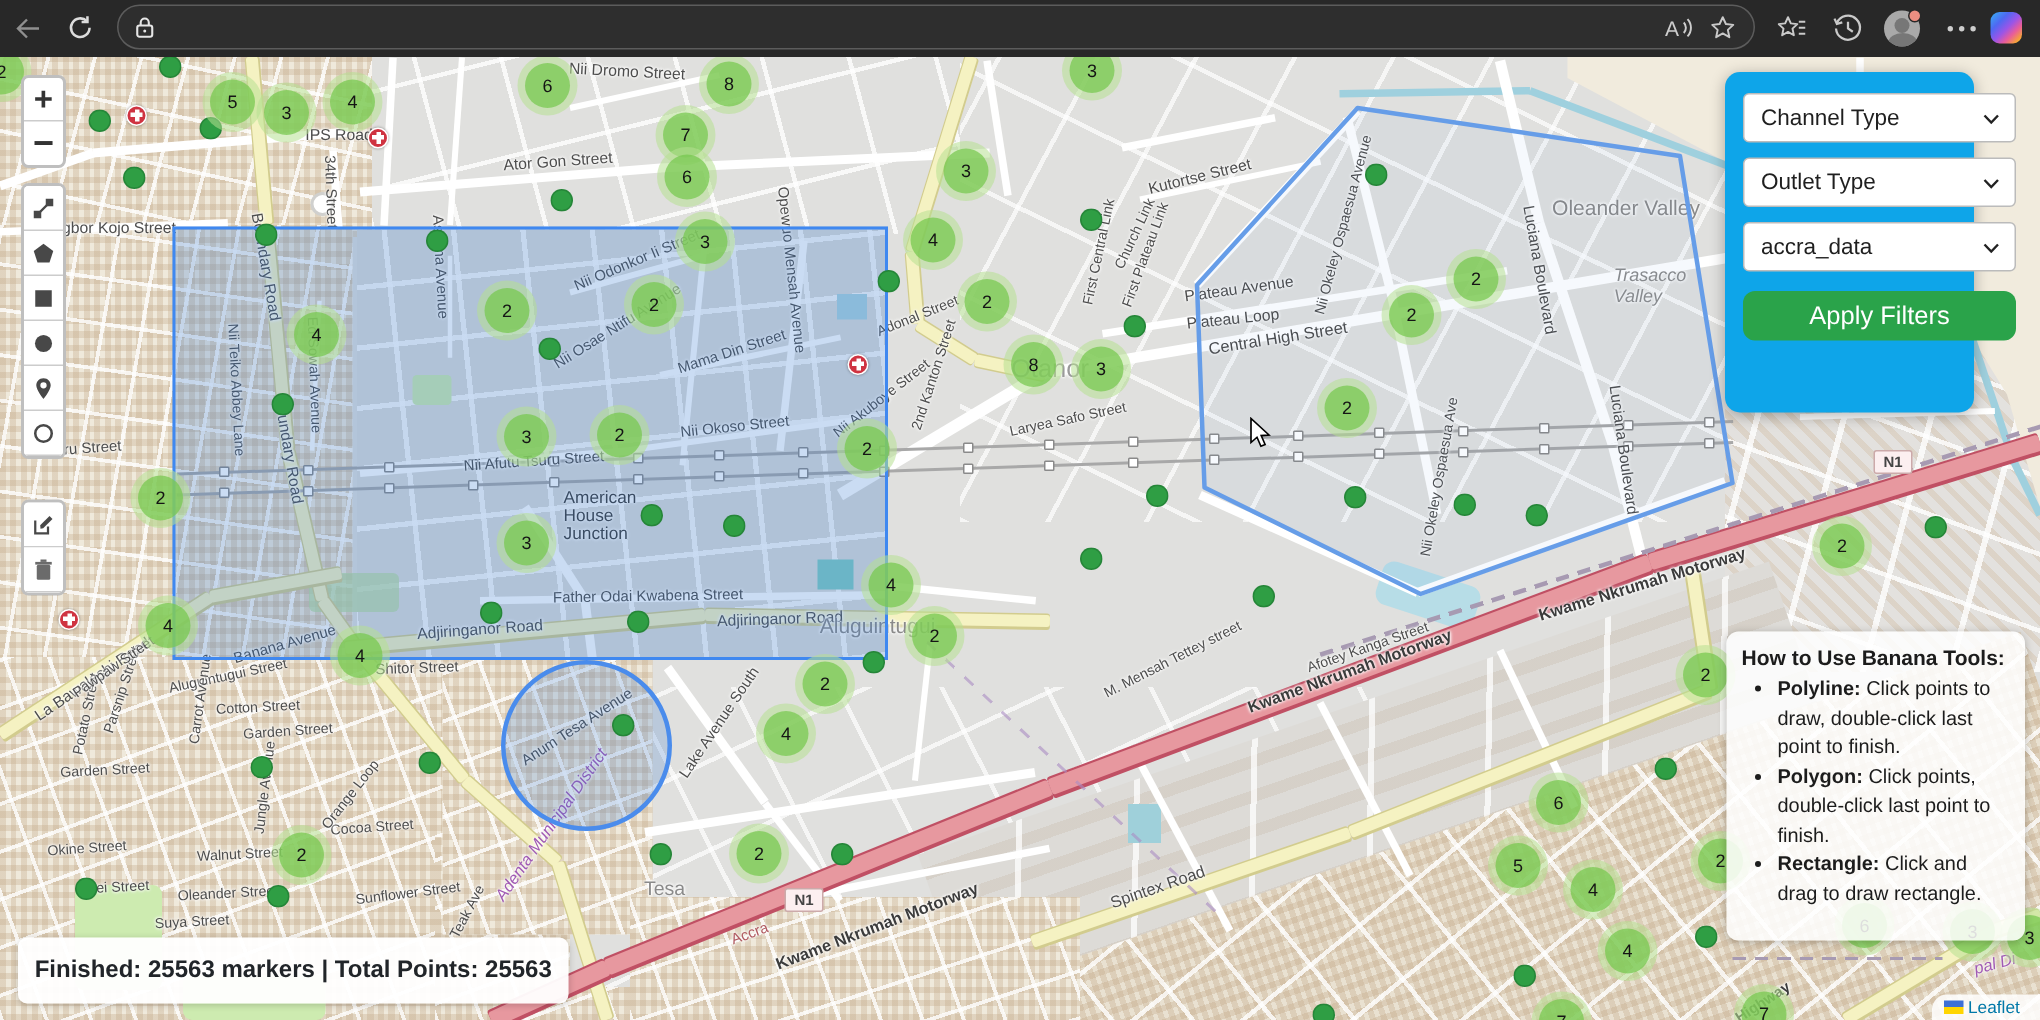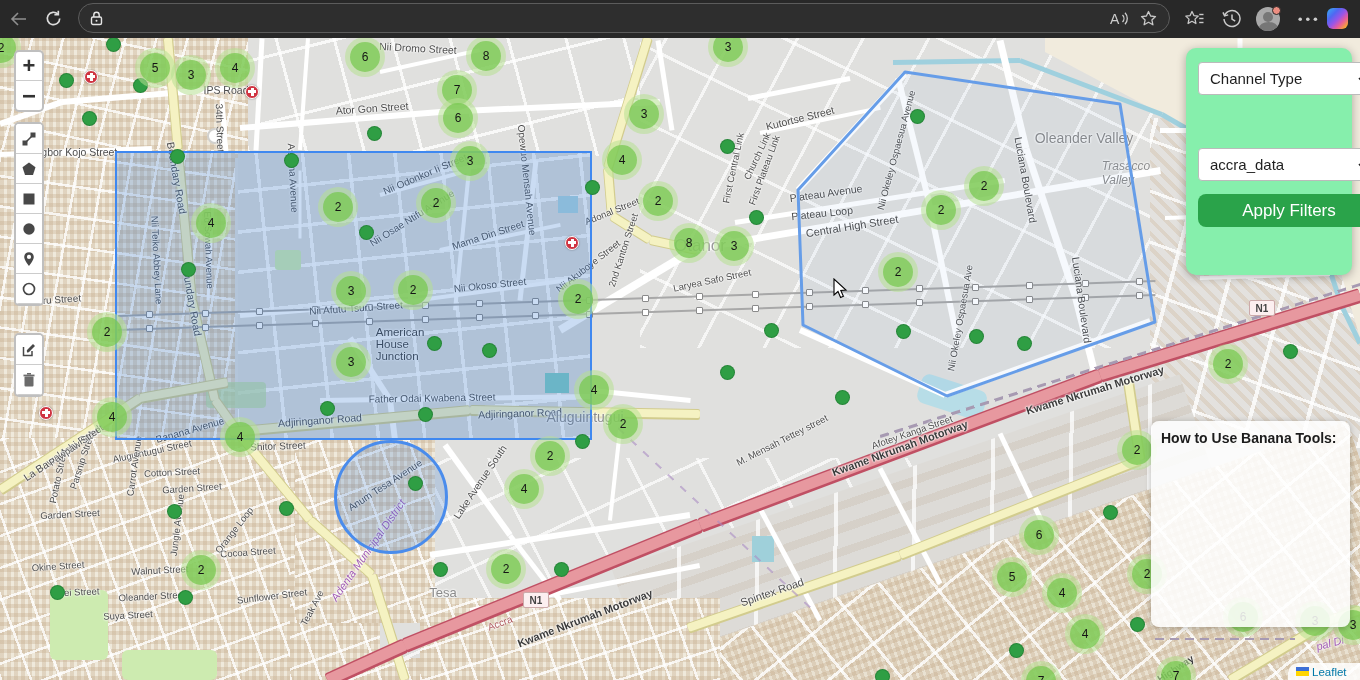--- a/index.html
+++ b/index.html
@@ -242,21 +242,21 @@
 <div style="position:absolute;left:177px;top:487px;font-size:9.5px;color:#4d4d4d;font-weight:400;font-style:normal;white-space:nowrap;transform:translate(-50%,-50%) rotate(-83deg);text-shadow:0 0 2px #fff,0 0 2px #fff,0 0 3px #fff;z-index:6;">Jungle Avenue</div>
 <div style="position:absolute;left:312px;top:570px;font-size:9.5px;color:#4d4d4d;font-weight:400;font-style:normal;white-space:nowrap;transform:translate(-50%,-50%) rotate(-62deg);text-shadow:0 0 2px #fff,0 0 2px #fff,0 0 3px #fff;z-index:6;">Teak Ave</div>
 <div style="position:absolute;left:385px;top:447px;font-size:10px;color:#4d4d4d;font-weight:400;font-style:normal;white-space:nowrap;transform:translate(-50%,-50%) rotate(-33deg);text-shadow:0 0 2px #fff,0 0 2px #fff,0 0 3px #fff;z-index:6;">Anum Tesa Avenue</div>
 <div style="position:absolute;left:480px;top:444px;font-size:10px;color:#4d4d4d;font-weight:400;font-style:normal;white-space:nowrap;transform:translate(-50%,-50%) rotate(-56deg);text-shadow:0 0 2px #fff,0 0 2px #fff,0 0 3px #fff;z-index:6;">Lake Avenue South</div>
 <div style="position:absolute;left:443px;top:554px;font-size:13px;color:#8a8a8a;font-weight:400;font-style:normal;white-space:nowrap;transform:translate(-50%,-50%) rotate(0deg);text-shadow:0 0 2px #fff,0 0 2px #fff,0 0 3px #fff;z-index:6;">Tesa</div>
 <div style="position:absolute;left:912px;top:394px;font-size:9.5px;color:#4d4d4d;font-weight:400;font-style:normal;white-space:nowrap;transform:translate(-50%,-50%) rotate(-19deg);text-shadow:0 0 2px #fff,0 0 2px #fff,0 0 3px #fff;z-index:6;">Afotey Kanga Street</div>
 <div style="position:absolute;left:782px;top:402px;font-size:9.5px;color:#4d4d4d;font-weight:400;font-style:normal;white-space:nowrap;transform:translate(-50%,-50%) rotate(-27deg);text-shadow:0 0 2px #fff,0 0 2px #fff,0 0 3px #fff;z-index:6;">M. Mensah Tettey street</div>
 <div style="position:absolute;left:772px;top:554px;font-size:11px;color:#4d4d4d;font-weight:400;font-style:normal;white-space:nowrap;transform:translate(-50%,-50%) rotate(-19deg);text-shadow:0 0 2px #fff,0 0 2px #fff,0 0 3px #fff;z-index:6;">Spintex Road</div>
 <div style="position:absolute;left:400px;top:306px;font-size:11.5px;color:#3c3c3c;font-weight:400;font-style:normal;white-space:nowrap;transform:translate(-50%,-50%) rotate(0deg);text-shadow:0 0 2px #fff,0 0 2px #fff,0 0 3px #fff;z-index:6;">American<br>House<br>Junction</div>
 <div style="position:absolute;left:585px;top:379px;font-size:14px;color:#8a8a8a;font-weight:400;font-style:normal;white-space:nowrap;transform:translate(-50%,-50%) rotate(0deg);text-shadow:0 0 2px #fff,0 0 2px #fff,0 0 3px #fff;z-index:6;">Aluguintugui</div>
-<div style="position:absolute;left:1100px;top:135px;font-size:12px;color:#8d8d8d;font-weight:400;font-style:italic;white-space:nowrap;transform:translate(-50%,-50%) rotate(0deg);text-shadow:0 0 2px #fff,0 0 2px #fff,0 0 3px #fff;z-index:6;margin-left:26px;">Trasacco<br>Valley</div>
+<div style="position:absolute;left:1100px;top:152px;font-size:12px;color:#8d8d8d;font-weight:400;font-style:italic;white-space:nowrap;transform:translate(-50%,-50%) rotate(0deg);text-shadow:0 0 2px #fff,0 0 2px #fff,0 0 3px #fff;z-index:6;">Trasacco<br>Valley</div>
 <div style="position:absolute;left:368px;top:512px;font-size:11px;color:#a05ab4;font-weight:400;font-style:italic;white-space:nowrap;transform:translate(-50%,-50%) rotate(-55deg);text-shadow:0 0 2px #fff,0 0 2px #fff,0 0 3px #fff;z-index:6;">Adenta Municipal District</div>
 <div style="position:absolute;left:1330px;top:605px;font-size:11px;color:#a05ab4;font-weight:400;font-style:italic;white-space:nowrap;transform:translate(-50%,-50%) rotate(-15deg);text-shadow:0 0 2px #fff,0 0 2px #fff,0 0 3px #fff;z-index:6;">pal Di</div>
 <div style="position:absolute;left:1095px;top:352px;font-size:11px;color:#3c3c3c;font-weight:600;font-style:normal;white-space:nowrap;transform:translate(-50%,-50%) rotate(-17deg);text-shadow:0 0 2px #fff,0 0 2px #fff,0 0 3px #fff;z-index:6;">Kwame Nkrumah Motorway</div>
 <div style="position:absolute;left:900px;top:410px;font-size:11px;color:#3c3c3c;font-weight:600;font-style:normal;white-space:nowrap;transform:translate(-50%,-50%) rotate(-20deg);text-shadow:0 0 2px #fff,0 0 2px #fff,0 0 3px #fff;z-index:6;">Kwame Nkrumah Motorway</div>
 <div style="position:absolute;left:585px;top:580px;font-size:11px;color:#3c3c3c;font-weight:600;font-style:normal;white-space:nowrap;transform:translate(-50%,-50%) rotate(-21deg);text-shadow:0 0 2px #fff,0 0 2px #fff,0 0 3px #fff;z-index:6;">Kwame Nkrumah Motorway</div>
 <div style="position:absolute;left:500px;top:585px;font-size:10px;color:#b05a60;font-weight:400;font-style:normal;white-space:nowrap;transform:translate(-50%,-50%) rotate(-20deg);text-shadow:0 0 2px #fff,0 0 2px #fff,0 0 3px #fff;z-index:6;">Accra</div>
 <div style="position:absolute;left:1172px;top:633px;font-size:10px;color:#3c3c3c;font-weight:600;font-style:normal;white-space:nowrap;transform:translate(-50%,-50%) rotate(-33deg);text-shadow:0 0 2px #fff,0 0 2px #fff,0 0 3px #fff;z-index:6;">...Highway</div>
 <div style="position:absolute;left:523px;top:554px;width:26px;height:16px;background:#fceff0;border:1px solid #caa;border-radius:2px;color:#444;font-size:10px;font-weight:600;display:flex;align-items:center;justify-content:center;z-index:6;">N1</div>
 <div style="position:absolute;left:1249px;top:262px;width:26px;height:16px;background:#fceff0;border:1px solid #caa;border-radius:2px;color:#444;font-size:10px;font-weight:600;display:flex;align-items:center;justify-content:center;z-index:6;">N1</div>
 
@@ -600,35 +600,46 @@
         </svg>
       </div>
       <div style="width:26px;height:30px;display:flex;align-items:center;justify-content:center;border-bottom:1px solid #ccc;background:#fff;">
         <svg width="16" height="16" viewBox="0 0 16 16">
           <rect x="3.5" y="4.5" width="9" height="10" rx="1" fill="#6b6b6b"></rect>
           <rect x="2.5" y="2.6" width="11" height="1.8" fill="#6b6b6b"></rect>
           <rect x="6" y="1" width="4" height="1.6" fill="#6b6b6b"></rect>
         </svg>
       </div>
     </div>
-<div style="position:absolute;left:1186px;top:48px;width:166px;height:227px;background:#86efac;
+<div style="position:absolute;left:1150px;top:48px;width:166px;height:227px;background:#0ea5e9;
 border-radius:10px;box-shadow:0 2px 10px rgba(0,0,0,.3);z-index:60;">
 <div style="position:absolute;left:12px;top:14px;width:182px;height:33px;border:1px solid #bbb;border-radius:4px;background:#fff;display:flex;align-items:center;justify-content:space-between;padding:0 10px 0 11px;font-size:15px;color:#1f1f1f;">Channel Type<span><svg width="11" height="7" viewBox="0 0 11 7">
+            <path d="M1 1 L5.5 5.7 L10 1" fill="none" stroke="#222" stroke-width="1.6"></path>
+          </svg></span></div>
+      <div style="position:absolute;left:12px;top:57px;width:182px;height:33px;border:1px solid #bbb;border-radius:4px;background:#fff;display:flex;align-items:center;justify-content:space-between;padding:0 10px 0 11px;font-size:15px;color:#1f1f1f;">Outlet Type<span><svg width="11" height="7" viewBox="0 0 11 7">
             <path d="M1 1 L5.5 5.7 L10 1" fill="none" stroke="#222" stroke-width="1.6"></path>
           </svg></span></div>
       <div style="position:absolute;left:12px;top:100px;width:182px;height:33px;border:1px solid #bbb;border-radius:4px;background:#fff;display:flex;align-items:center;justify-content:space-between;padding:0 10px 0 11px;font-size:15px;color:#1f1f1f;">accra_data<span><svg width="11" height="7" viewBox="0 0 11 7">
             <path d="M1 1 L5.5 5.7 L10 1" fill="none" stroke="#222" stroke-width="1.6"></path>
           </svg></span></div>
 <div style="position:absolute;left:12px;top:146px;width:182px;height:33px;background:#2aa34a;border-radius:8px;
 display:flex;align-items:center;justify-content:center;color:#fff;font-size:17px;">Apply Filters</div>
 </div>
 <div style="position:absolute;left:1151px;top:421px;width:199px;height:206px;background:rgba(255,255,255,.86);
 border-radius:8px;box-shadow:0 1px 6px rgba(0,0,0,.25);z-index:55;padding:9px 8px 0 10px;color:#1c1c1c;">
 <div style="font-size:14px;font-weight:700;">How to Use Banana Tools:</div>
+<ul style="margin:3px 0 0 0;padding-left:24px;font-size:13.3px;line-height:1.47;">
+<li><b>Polyline:</b> Click points to draw, double-click last point to finish.</li>
+<li><b>Polygon:</b> Click points, double-click last point to finish.</li>
+<li><b>Rectangle:</b> Click and<br>drag to draw rectangle.</li>
+</ul>
     </div>
+<div style="position:absolute;left:12px;top:625px;width:367px;height:44px;background:rgba(255,255,255,.95);
+border-radius:6px;box-shadow:0 1px 5px rgba(0,0,0,.2);z-index:60;display:flex;align-items:center;justify-content:center;
+font-size:16px;font-weight:700;color:#212529;white-space:nowrap;">Finished: 25563 markers | Total Points: 25563</div>
 <div style="position:absolute;left:1288px;top:663px;width:72px;height:17px;background:rgba(255,255,255,.85);
 border-top-left-radius:10px;z-index:60;display:flex;align-items:center;padding-left:8px;">
 <div style="width:13px;height:9px;background:linear-gradient(#3d6fd6 50%,#ffd500 50%);margin-right:3px;"></div>
 <span style="font-size:11.5px;color:#0078a8;">Leaflet</span>
     </div>
 <div style="position:absolute;left:0;top:0;width:1360px;height:38px;background:#282828;z-index:100;">
 <svg style="position:absolute;left:10px;top:11px;" width="17" height="16" viewBox="0 0 17 16">
         <path d="M8 2 L2 8 L8 14 M2 8 L16 8" fill="none" stroke="#8f8f8f" stroke-width="1.6"></path>
       </svg>
 <svg style="position:absolute;left:45px;top:10px;" width="17" height="17" viewBox="0 0 17 17">

